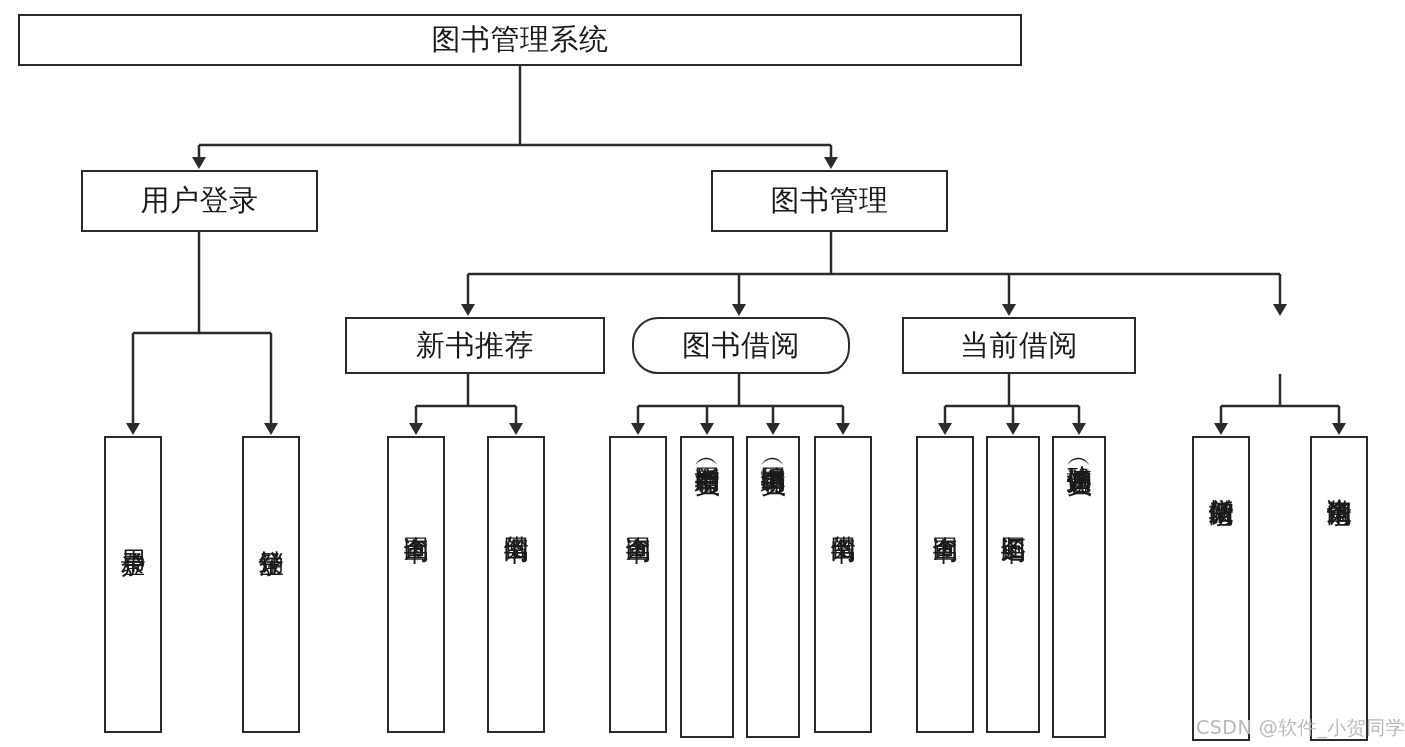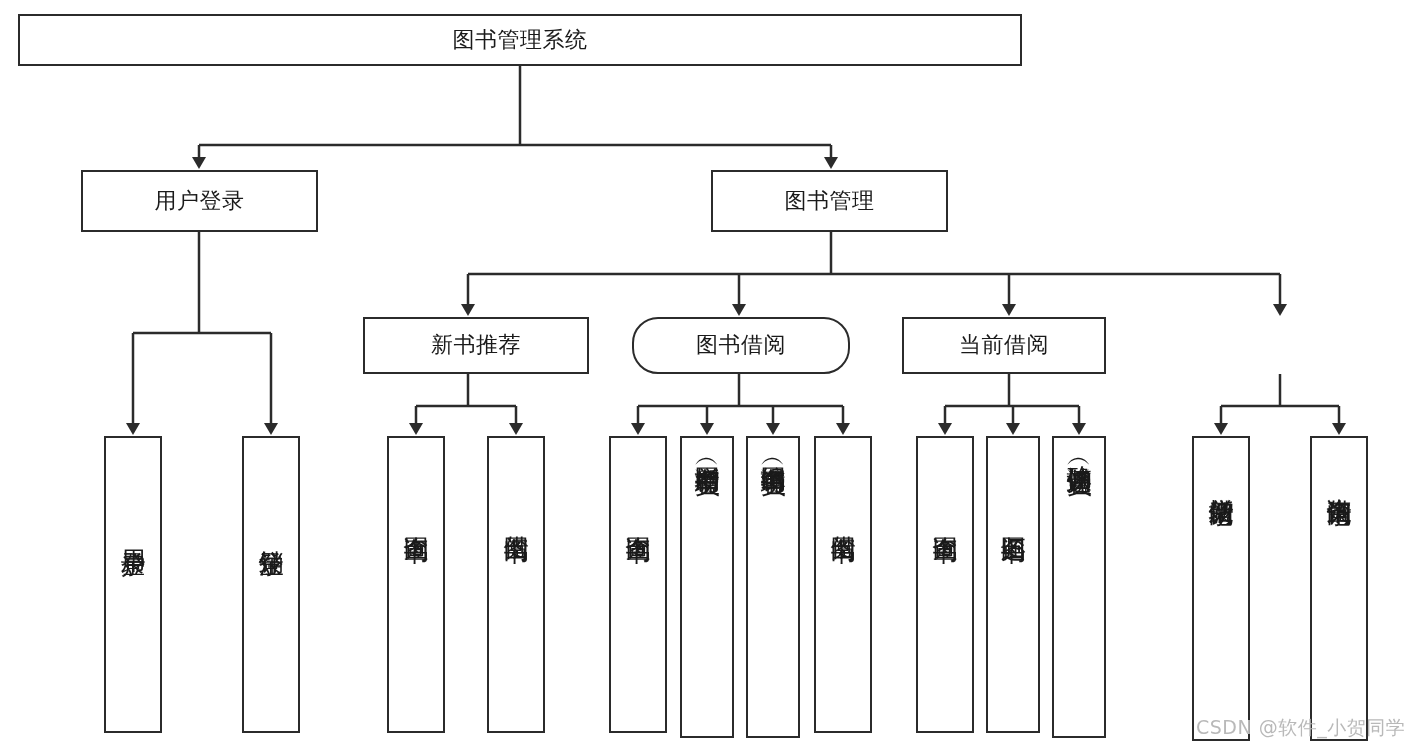--- a/index.html
+++ b/index.html
@@ -28,21 +28,21 @@
     position: absolute;
     box-sizing: border-box;
     border: 2.5px solid #2b2b2b;
     background: #ffffff;
     display: flex;
     align-items: center;
     justify-content: center;
     color: #1a1a1a;
   }
   .node-h .node-label {
-    font-size: 22px;
+    font-size: 29px;
     line-height: 1.1;
     letter-spacing: 0.5px;
     white-space: nowrap;
   }
   .node-v {
     align-items: flex-start;
     justify-content: center;
     padding-top: 0px;
   }
   .node-v .node-label {
@@ -123,27 +123,27 @@
     <span class="node-label">图书管理系统</span>
   </div>
 
   <div class="node node-h" style="left:81px; top:170px; width:237px; height:62px;">
     <span class="node-label">用户登录</span>
   </div>
   <div class="node node-h" style="left:711px; top:170px; width:237px; height:62px;text-align:right;">
     <span class="node-label">图书管理</span>
   </div>
 
-  <div class="node node-h" style="left:363px; top:317px; width:226px; height:57px;">
+  <div class="node node-h" style="left:345px; top:317px; width:260px; height:57px;">
     <span class="node-label">新书推荐</span>
   </div>
   <div class="node node-h" style="left:632px; top:317px; width:218px; height:57px;border-radius:26px;">
     <span class="node-label">图书借阅</span>
   </div>
-  <div class="node node-h" style="left:902px; top:317px; width:204px; height:57px;">
+  <div class="node node-h" style="left:902px; top:317px; width:234px; height:57px;">
     <span class="node-label">当前借阅</span>
   </div>
 
   <div class="node node-v" style="left:104px; top:436px; width:58px; height:297px; padding-top:92px;">
     <span class="node-label">用户登录</span>
   </div>
   <div class="node node-v" style="left:242px; top:436px; width:58px; height:297px; padding-top:92px;">
     <span class="node-label">注销登录</span>
   </div>
 

